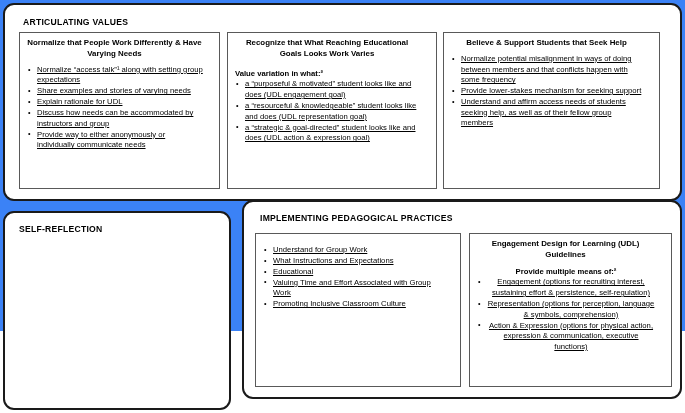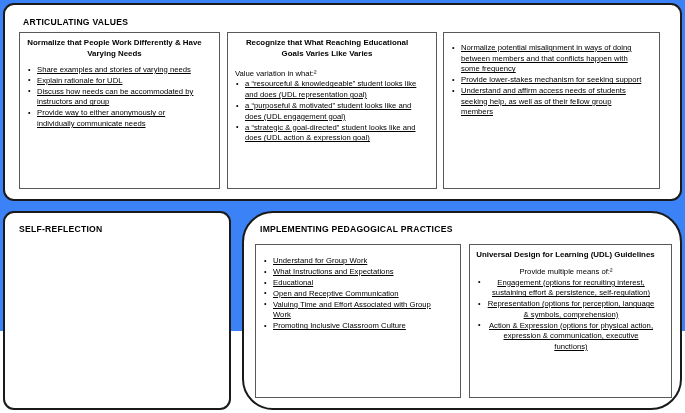--- a/index.html
+++ b/index.html
@@ -20,21 +20,21 @@
 
   
   .panel {
     position: absolute;
     border: 2.2px solid #1a1a1a;
     border-radius: 11px;
     background: #ffffff;
   }
   #panel-articulating-values { left: 3px;   top: 3px;   width: 679px; height: 198px; }
   #panel-self-reflection     { left: 3px;   top: 211px; width: 228px; height: 199px; }
-  #panel-implementing        { left: 242px; top: 211px; width: 440px; height: 199px; border-radius: 31px; }
+  #panel-implementing        { left: 242px; top: 200px; width: 440px; height: 199px; }
 
   .panel-title {
     position: absolute;
     font-size: 8.6px;
     font-weight: bold;
     letter-spacing: 0.25px;
     color: #000;
     white-space: nowrap;
   }
   #title-articulating { left: 18px;  top: 12px; }
@@ -49,21 +49,21 @@
     padding: 5px 16px 4px 6px;
   }
   .card-heading {
     text-align: center;
     font-size: 7.9px;
     font-weight: bold;
     line-height: 1.38;
     margin-bottom: 2px;
   }
   .card-body { font-size: 7.7px; line-height: 1.38; }
-  .lead { margin: 0 0 0 0; padding-left: 1px; }
+  .lead { margin: 0 0 0 0; padding-left: 1px; font-weight: bold; }
   .spacer-gap { height: 7px; }
 
   ul.bullets { list-style: none; margin: 0; padding: 0; }
   ul.bullets > li {
     position: relative;
     padding-left: 11px;
     margin: 0 0 0.3px 0;
     font-size: 7.7px;
     line-height: 1.38;
     text-decoration: underline;
@@ -97,42 +97,44 @@
 <div id="figure">
 
   <div class="panel" id="panel-articulating-values">
 
     <div class="panel-title" id="title-articulating">ARTICULATING VALUES</div>
 
     <div class="card" id="card-normalize">
       <div class="card-heading">Normalize that People Work Differently &amp; Have Varying Needs</div>
       <div class="card-body">
         <ul class="bullets">
+          <li>Normalize “access talk”¹ along with setting group expectations</li>
           <li>Share examples and stories of varying needs</li>
           <li>Explain rationale for UDL</li>
           <li>Discuss how needs can be accommodated by instructors and group</li>
           <li>Provide way to either anonymously or individually communicate needs</li>
         </ul>
       </div>
     </div>
 
     <div class="card" id="card-recognize">
-      <div class="card-heading">Recognize that What Reaching Educational Goals Varies Like Varies</div>
+      <div class="card-heading">Recognize that What Reaching Educational Goals Looks Work Varies</div>
       <div class="card-body">
         <div class="spacer-gap"></div>
         <div class="lead">Value variation in what:²</div>
         <ul class="bullets">
+          <li>a “purposeful &amp; motivated” student looks like and does (UDL engagement goal)</li>
           <li>a “resourceful &amp; knowledgeable” student looks like and does (UDL representation goal)</li>
-          <li>a “purposeful &amp; motivated” student looks like and does (UDL engagement goal)</li>
           <li>a “strategic &amp; goal-directed” student looks like and does (UDL action &amp; expression goal)</li>
         </ul>
       </div>
     </div>
 
     <div class="card" id="card-believe">
+      <div class="card-heading">Believe &amp; Support Students that Seek Help</div>
       <div class="card-body">
         <ul class="bullets">
           <li>Normalize potential misalignment in ways of doing between members and that conflicts happen with some frequency</li>
           <li>Provide lower-stakes mechanism for seeking support</li>
           <li>Understand and affirm access needs of students seeking help, as well as of their fellow group members</li>
         </ul>
       </div>
     </div>
   </div>
 
@@ -145,29 +147,28 @@
   <div class="panel" id="panel-implementing">
 
     <div class="panel-title" id="title-implementing">IMPLEMENTING PEDAGOGICAL PRACTICES</div>
 
     <div class="card" id="card-participant">
       <div class="card-body">
         <ul class="bullets">
           <li>Understand for Group Work</li>
           <li>What Instructions and Expectations</li>
           <li>Educational</li>
-          <li>Open and Receptive Communication</li>
           <li>Valuing Time and Effort Associated with Group Work</li>
           <li>Promoting Inclusive Classroom Culture</li>
         </ul>
       </div>
     </div>
 
     <div class="card" id="card-udl">
-      <div class="card-heading">Universal Design for Learning (UDL) Guidelines</div>
+      <div class="card-heading">Engagement Design for Learning (UDL) Guidelines</div>
       <div class="card-body">
         <div class="lead">Provide multiple means of:²</div>
         <ul class="bullets">
           <li>Engagement (options for recruiting interest, sustaining effort &amp; persistence, self-regulation)</li>
           <li>Representation (options for perception, language &amp; symbols, comprehension)</li>
           <li>Action &amp; Expression (options for physical action, expression &amp; communication, executive functions)</li>
         </ul>
       </div>
     </div>
   </div>

